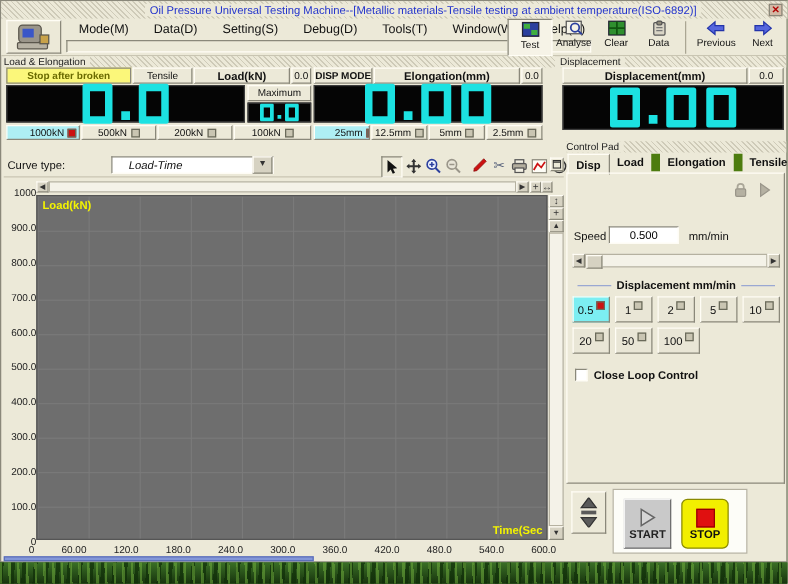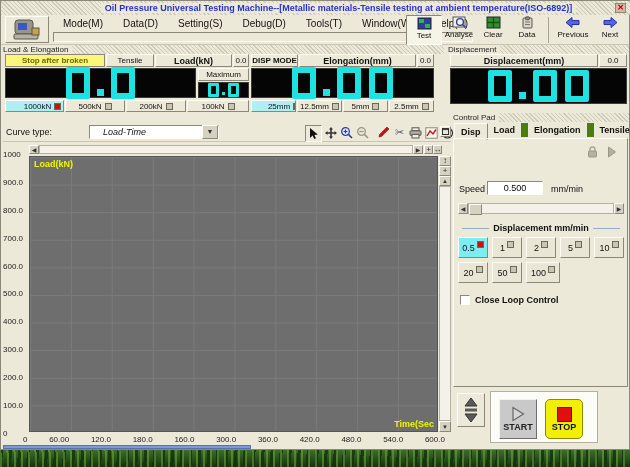--- a/index.html
+++ b/index.html
@@ -3,21 +3,21 @@
 <meta charset="utf-8">
 <style>
   html,body{margin:0;padding:0;}
   body{width:630px;height:467px;overflow:hidden;font-family:"Liberation Sans",sans-serif;background:#1d3f12;}
   .screen{position:relative;width:630px;height:467px;}
   .abs{position:absolute;box-sizing:border-box;}
   .window{position:absolute;left:0;top:0;width:630px;height:450px;background:#ece9d8;border:1px solid #8a887a;box-sizing:border-box;}
   .hatch{background-color:#ece9d8;background-image:repeating-linear-gradient(45deg,rgba(170,165,145,.45) 0 1px,transparent 1px 3px);}
   .raised{background:#ece9d8;border:1px solid;border-color:#fffdf5 #8a887a #8a887a #fffdf5;}
   .titlebar{left:0;top:0;width:630px;height:14px;display:flex;align-items:center;justify-content:center;}
-  .title-text{font-size:9px;font-weight:bold;color:#2233cc;background:#ece9d8;padding:0 4px;white-space:nowrap;margin-left:45px;}
+  .title-text{font-size:9px;font-weight:normal;color:#2233cc;background:#ece9d8;padding:0 4px;white-space:nowrap;margin-left:45px;}
   .close-btn{right:3px;top:2px;width:11px;height:10px;background:#d2b9a5;border:1px solid #8a887a;color:#b00000;font-size:8px;line-height:8px;text-align:center;font-weight:bold;cursor:default;}
   .menubar{left:0;top:14px;width:628px;height:30px;background:#ece9d8;border-bottom:1px solid #c9c5b2;}
   .applogo{left:4px;top:1px;width:44px;height:27px;display:flex;align-items:center;justify-content:center;}
   .menu-items{left:52px;top:2px;height:13px;display:flex;}
   .menu-item{font-size:10px;color:#111;padding:1px 10px;white-space:nowrap;}
   .menu-strip{left:52px;top:17px;width:420px;height:10px;border:1px solid;border-color:#8a887a #fffdf5 #fffdf5 #8a887a;}
   .rtoolbar{right:2px;top:0;height:30px;display:flex;align-items:stretch;}
   .tbtn{width:34px;display:flex;flex-direction:column;align-items:center;justify-content:flex-start;padding-top:1px;}
   .tbtn .tlabel{font-size:8px;color:#111;margin-top:1px;white-space:nowrap;}
   .tbtn.selected{border:1px solid;border-color:#8a887a #fffdf5 #fffdf5 #8a887a;background:#f6f3e7;}
@@ -44,21 +44,21 @@
   .ctype-label{font-size:9px;color:#111;}
   .dropdown{background:#fff;border:1px solid;border-color:#8a887a #fffdf5 #fffdf5 #8a887a;display:flex;align-items:center;}
   .dropdown .dval{flex:1;font-size:9px;padding-left:13px;color:#111;font-style:italic;}
   .drop-arrow{width:14px;height:12px;background:#d6d2c2;border:1px solid;border-color:#fffdf5 #8a887a #8a887a #fffdf5;font-size:7px;line-height:11px;text-align:center;color:#333;}
   .ctool{width:15px;height:15px;display:flex;align-items:center;justify-content:center;}
   .ctool.pressed{border:1px solid;border-color:#8a887a #fffdf5 #fffdf5 #8a887a;}
   .scrollbtn{background:#d6d2c2;border:1px solid;border-color:#fffdf5 #8a887a #8a887a #fffdf5;font-size:6px;color:#333;display:flex;align-items:center;justify-content:center;line-height:1;}
   .scrolltrack{background:#f4f2e8;border:1px solid #b5b1a0;}
   .scrollthumb{background:#d6d2c2;border:1px solid;border-color:#fffdf5 #8a887a #8a887a #fffdf5;}
   .plot{background-color:#6e6e6e;background-image:linear-gradient(to right,#7b7b7b 1px,transparent 1px),linear-gradient(to bottom,#7b7b7b 1px,transparent 1px);background-size:40.9px 27.6px;border:1px solid #555;}
-  .axis-ylabels{display:flex;flex-direction:column;justify-content:space-between;align-items:flex-start;font-size:8px;color:#222;line-height:8px;}
+  .axis-ylabels{display:flex;flex-direction:column;justify-content:space-between;align-items:flex-end;font-size:8px;color:#222;line-height:8px;}
   .axis-xlabels{display:flex;justify-content:space-between;font-size:8px;color:#222;}
   .plot-label{font-size:9px;font-weight:bold;color:#f4f400;}
   .progress{background:#8296d8;border:1px solid #5c6fb8;}
   
   .tab{font-size:9px;font-weight:bold;color:#111;display:flex;align-items:center;justify-content:center;padding:0 6px;height:14px;border-right:7px solid #4d7c0f;}
   .tab.active{border:1px solid;border-color:#fffdf5 #8a887a transparent #fffdf5;background:#ece9d8;height:15px;}
   .cp-panel{border:1px solid;border-color:#fffdf5 #8a887a #8a887a #fffdf5;}
   .lbl9{font-size:9px;color:#111;}
   .speed-input{background:#fff;border:1px solid;border-color:#8a887a #fffdf5 #fffdf5 #8a887a;font-size:9px;text-align:center;font-family:"Liberation Sans",sans-serif;padding:0;}
   .sect-hdr{display:flex;align-items:center;font-size:9px;font-weight:bold;color:#111;}
@@ -359,21 +359,21 @@
       <div class="abs scrollbtn" style="left:436px;top:24px;width:12px;height:10px;font-size:8px;">+</div>
       <div class="abs scrollbtn" style="left:436px;top:34px;width:12px;height:10px;">▲</div>
       <div class="abs scrolltrack" style="left:436px;top:44px;width:12px;height:235px;"></div>
       <div class="abs scrollbtn" style="left:436px;top:279px;width:12px;height:11px;">▼</div>
 
       <div class="abs axis-xlabels" style="left:20px;top:293px;width:422px;">
         <span>0</span>
         <span>60.00</span>
         <span>120.0</span>
         <span>180.0</span>
-        <span>160.0</span>
+        <span>240.0</span>
         <span>300.0</span>
         <span>360.0</span>
         <span>420.0</span>
         <span>480.0</span>
         <span>540.0</span>
         <span>600.0</span>
       </div>
     </div>
 
     <div class="abs progress" style="left:2px;top:444px;width:248px;height:4px;"></div>

